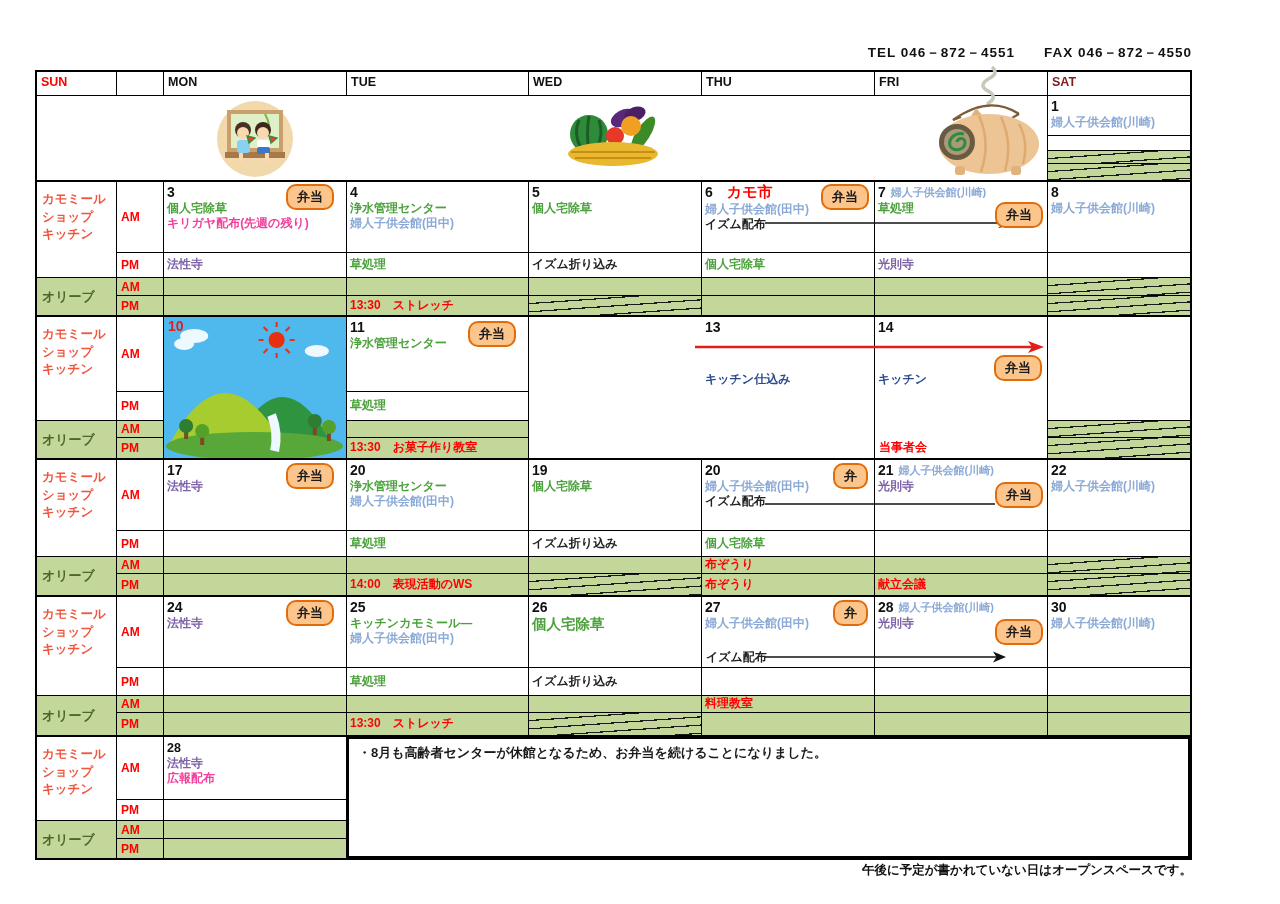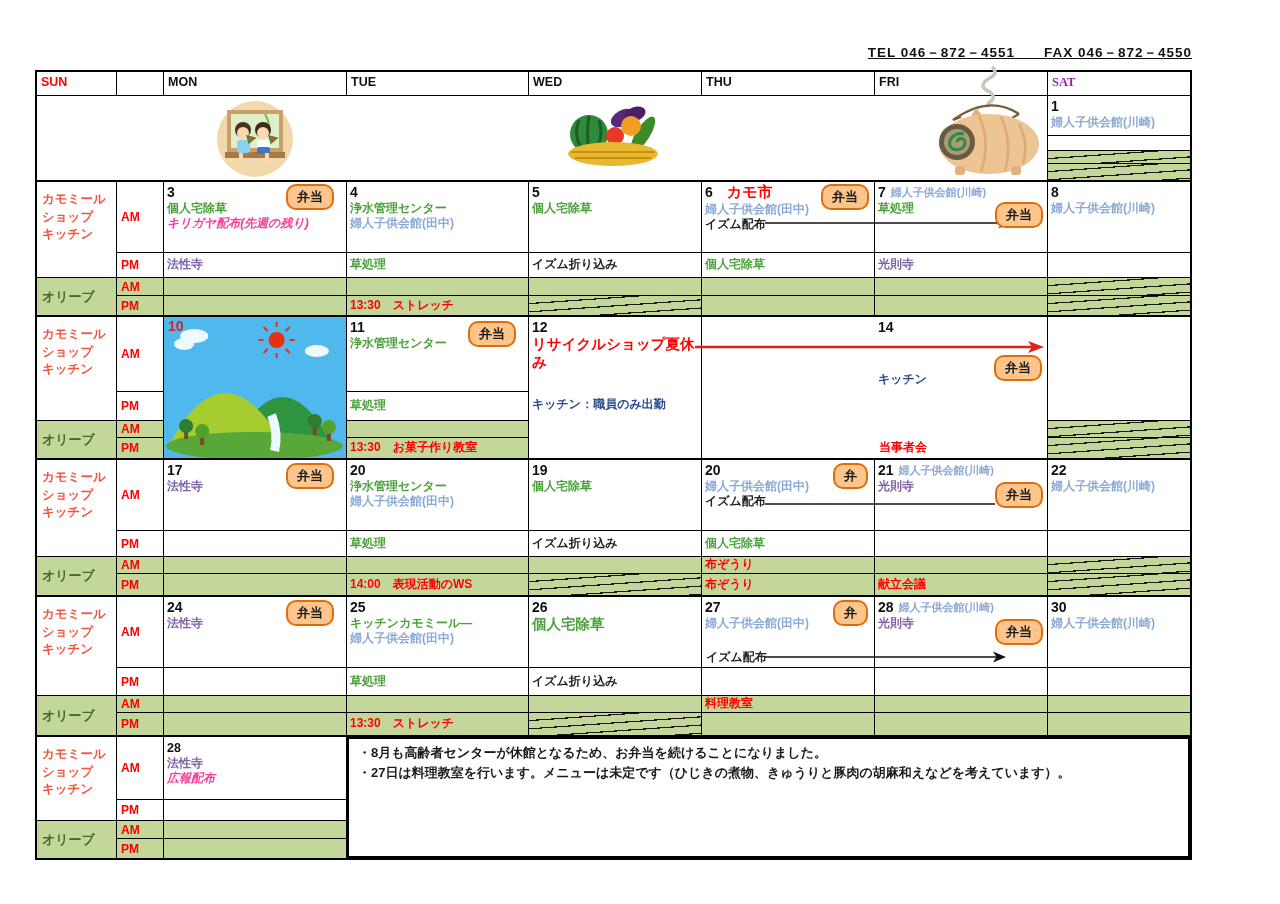--- a/index.html
+++ b/index.html
@@ -3,47 +3,47 @@
 <meta charset="utf-8">
 <style>
   html,body { margin:0; padding:0; background:#fff; }
   .page { position:relative; width:1280px; height:904px; background:#fff; overflow:hidden;
           font-family:"Liberation Sans","DejaVu Sans",sans-serif; color:#111; }
 
   
   .title { position:absolute; left:42px; top:13px; font-size:17.5px; font-weight:bold; letter-spacing:.5px; white-space:nowrap; }
   .title .t-shop { color:#f0553c; }
   .title .t-kit  { color:#86a0c8; }
-  .contact { position:absolute; top:44px; right:88px; font-size:13.5px; font-weight:bold; letter-spacing:1px;text-decoration:underline; }
+  .contact { position:absolute; top:44px; right:88px; font-size:13.5px; font-weight:bold; letter-spacing:1px; }
   .footer  { position:absolute; top:862px; right:88px; font-size:12.5px; font-weight:bold; }
 
   
   .cal { position:absolute; left:35px; top:70px; width:1157px; border:2px solid #000; box-sizing:border-box; background:#fff; }
   .grid { display:grid; grid-template-columns:80px 47px 183px 182px 173px 173px 173px 1fr; }
   .hdr { grid-template-rows:23px; }
   .hc { border-right:1px solid #000; font-size:12.5px; font-weight:bold; padding:3px 2px 0 4px; box-sizing:border-box; }
-  .hc.red { color:#ff0000; } .hc.blu { color:#a21caf;font-family:Liberation Serif, serif; }
+  .hc.red { color:#ff0000; } .hc.blu { color:#7f1d1d; }
   .w  { border-top:1px solid #000; }
   .wt { border-top:2px solid #000; }
 
   .c  { position:relative; border-right:1px solid #000; box-sizing:border-box; padding:1px 3px; min-width:0; }
   .nr { border-right:none; }
   .bt { border-top:1px solid #000; }
   .g  { background:#c4d79b; }
   .hx { background-image:repeating-linear-gradient(176deg, rgba(0,0,0,0) 0 7px, #1a1a1a 7px 8.2px); }
   .noPad { padding:0; }
 
   .num { font-size:14px; font-weight:bold; line-height:1.15; display:inline-block; }
   .rnum { color:#e02020; }
   .dt { font-size:11px; font-weight:bold; margin-left:5px; vertical-align:1px; }
   .dt.bigred { font-size:15px; margin-left:14px; color:#ff0000; vertical-align:0; }
   .ln { font-size:12px; font-weight:bold; line-height:1.28; }
   .ln.big { font-size:14.5px; line-height:1.22; }
   .tr { color:#ff0000; } .tg { color:#4ba23c; } .tb { color:#8aa9d6; }
-  .tp { color:#7d62a8; } .tm { color:#f0409a;font-style:italic; } .tn { color:#2a4a8c; } .tk { color:#222; }
+  .tp { color:#7d62a8; } .tm { color:#f0409a; } .tn { color:#2a4a8c; } .tk { color:#222; }
 
   .chamo { color:#f0553c; font-weight:bold; font-size:12.5px; white-space:pre-line; padding:9px 2px 0 5px; line-height:1.4; }
   .olv   { color:#4d662e; font-weight:bold; font-size:13px; display:flex; align-items:center; padding:0 5px; }
   .ap    { color:#ff0000; font-weight:bold; font-size:12px; display:flex; align-items:center; padding:0 4px; }
   .pmc   { display:flex; align-items:center; }
   .oc    { display:flex; align-items:center; }
 
   .badge { position:absolute; z-index:5; border:2.5px solid #e36c0a; background:#fbc58c; border-radius:10px;
            padding:2px 9px; font-size:13px; font-weight:bold; color:#1a1a1a; white-space:nowrap; }
 
@@ -249,24 +249,23 @@
         <div class="badge" style="right:12px;top:4px">弁当</div>
       </div>
       <div class="c bt pmc" style="grid-column:4;grid-row:2">
           <div class="ln tg">草処理</div>
         </div>
       <div class="c g bt" style="grid-column:4;grid-row:3"></div>
       <div class="c g bt oc" style="grid-column:4;grid-row:4">
           <div class="ln tr">13:30　お菓子作り教室</div>
         </div>
 
-      <div class="c" style="grid-column:5;grid-row:1/5">
-        <div><span class="num">12</span></div>
-        <div class="ln big tr">リサイクルショップ夏休み</div>
-        <div class="ln tn" style="margin-top:26px">キッチン：職員のみ出勤</div>
+      <div class="c" style="grid-column:6;grid-row:1/5">
+        <div><span class="num">13</span></div>
+        <div class="ln tn" style="margin-top:36px">キッチン仕込み</div>
       </div>
       <div class="c" style="grid-column:7;grid-row:1/5">
         <div><span class="num">14</span></div>
         <div class="ln tn" style="margin-top:36px">キッチン</div>
         <div class="badge" style="right:5px;top:38px">弁当</div>
         <div class="ln tr botline">当事者会</div>
       </div>
       <div class="c nr g bt hx" style="grid-column:8;grid-row:3"></div>
       <div class="c nr g bt hx" style="grid-column:8;grid-row:4"></div>
     </div>
@@ -435,34 +434,34 @@
         <div><span class="num" style="font-size:12.5px">28</span></div>
         <div class="ln tp">法性寺</div>
         <div class="ln tm">広報配布</div>
       </div>
       <div class="c bt" style="grid-column:3;grid-row:2"></div>
       <div class="c g bt" style="grid-column:3;grid-row:3"></div>
       <div class="c g bt" style="grid-column:3;grid-row:4"></div>
 
       <div class="c nr notes" style="grid-column:4/9;grid-row:1/5">
         <div class="nt">・8月も高齢者センターが休館となるため、お弁当を続けることになりました。</div>
-        <div class="nt">・27日は料理教室を行います。メニューは未定です（ひじきの煮物、きゅうりと豚肉の胡麻和えなどを考えています）。</div>
       </div>
     </div>
   </div>
 
   <svg class="arrow" style="left:765px;top:215px" width="248" height="16">
     <line x1="0" y1="8" x2="238" y2="8" stroke="#111" stroke-width="1.6"></line>
     <path d="M247 10 L235 4 L238 9 L233 13 Z" fill="#111"></path>
   </svg>
   <svg class="arrow" style="left:695px;top:339px" width="350" height="16">
     <line x1="0" y1="8" x2="338" y2="8" stroke="#e02018" stroke-width="2.6"></line>
     <path d="M349 8 L333 2 L337 8 L333 14 Z" fill="#e02018"></path>
   </svg>
   <svg class="arrow" style="left:765px;top:496px" width="230" height="16">
     <line x1="0" y1="8" x2="230" y2="8" stroke="#111" stroke-width="1.6"></line>
   </svg>
   <svg class="arrow" style="left:765px;top:649px" width="242" height="16">
     <line x1="0" y1="8" x2="232" y2="8" stroke="#111" stroke-width="1.6"></line>
     <path d="M241 8 L228 2.5 L231.5 8 L228 13.5 Z" fill="#111"></path>
   </svg>
 
+  <div class="footer">午後に予定が書かれていない日はオープンスペースです。</div>
 </div>
 
 </body></html>

